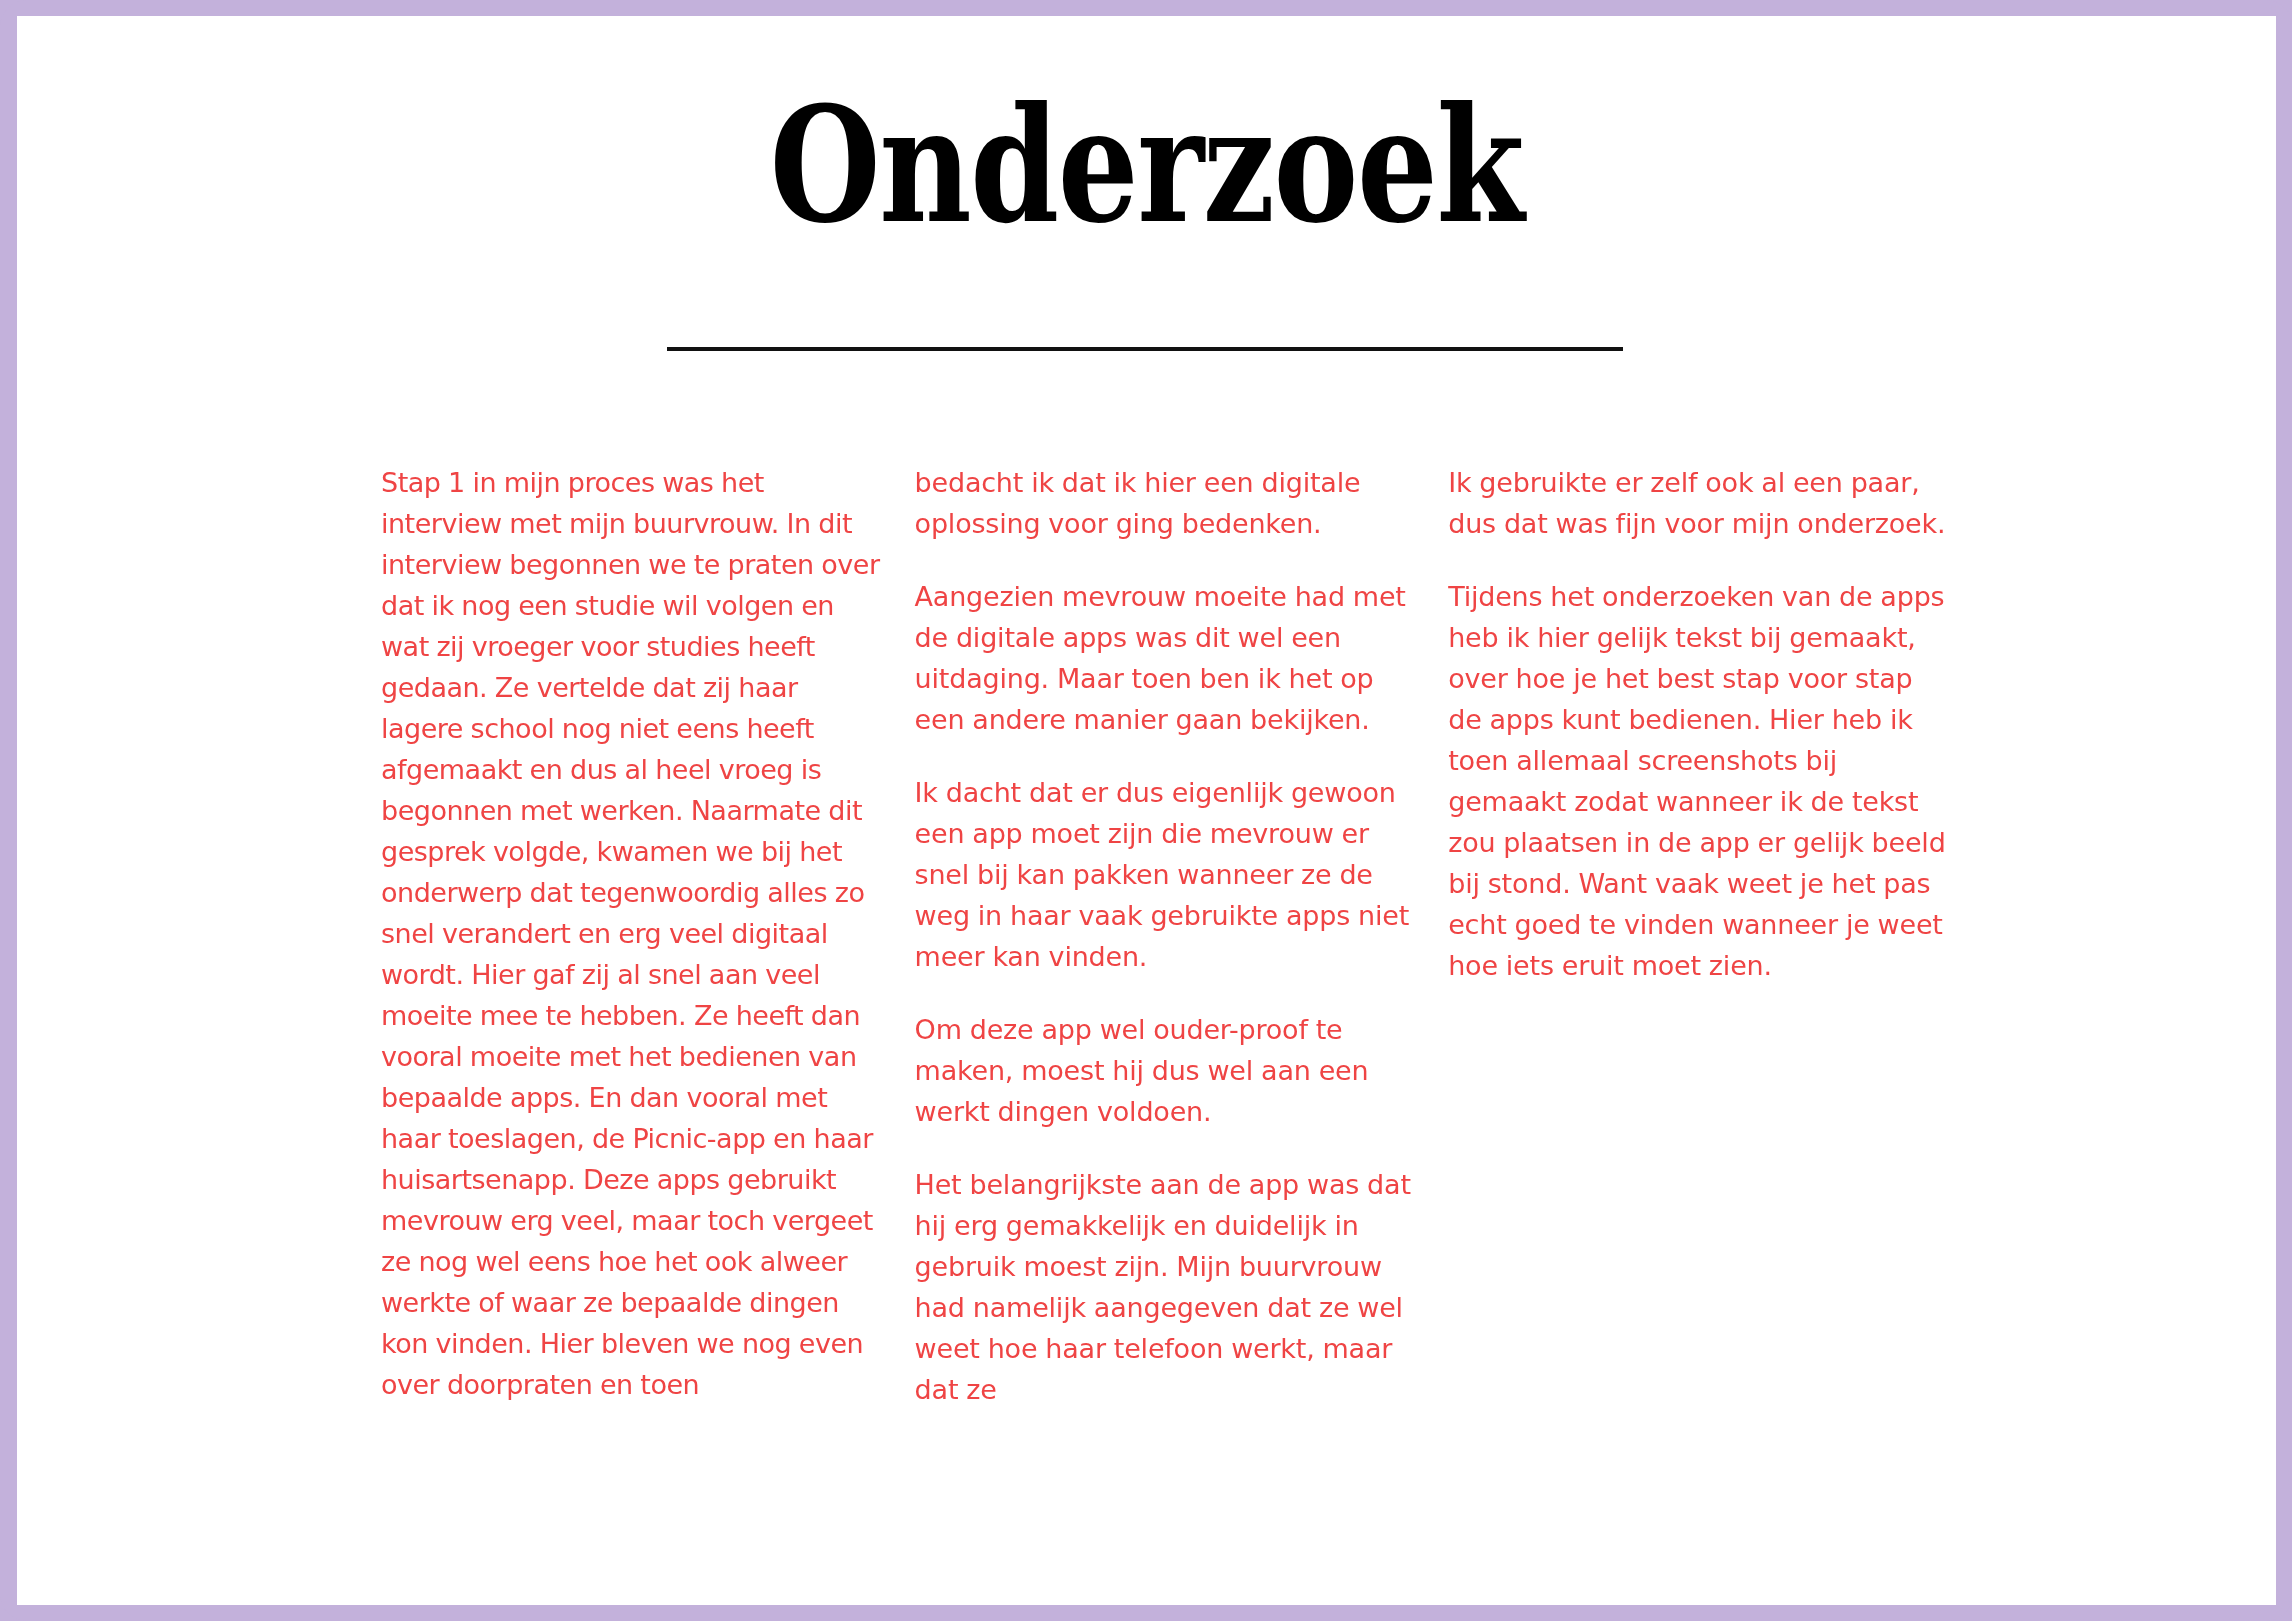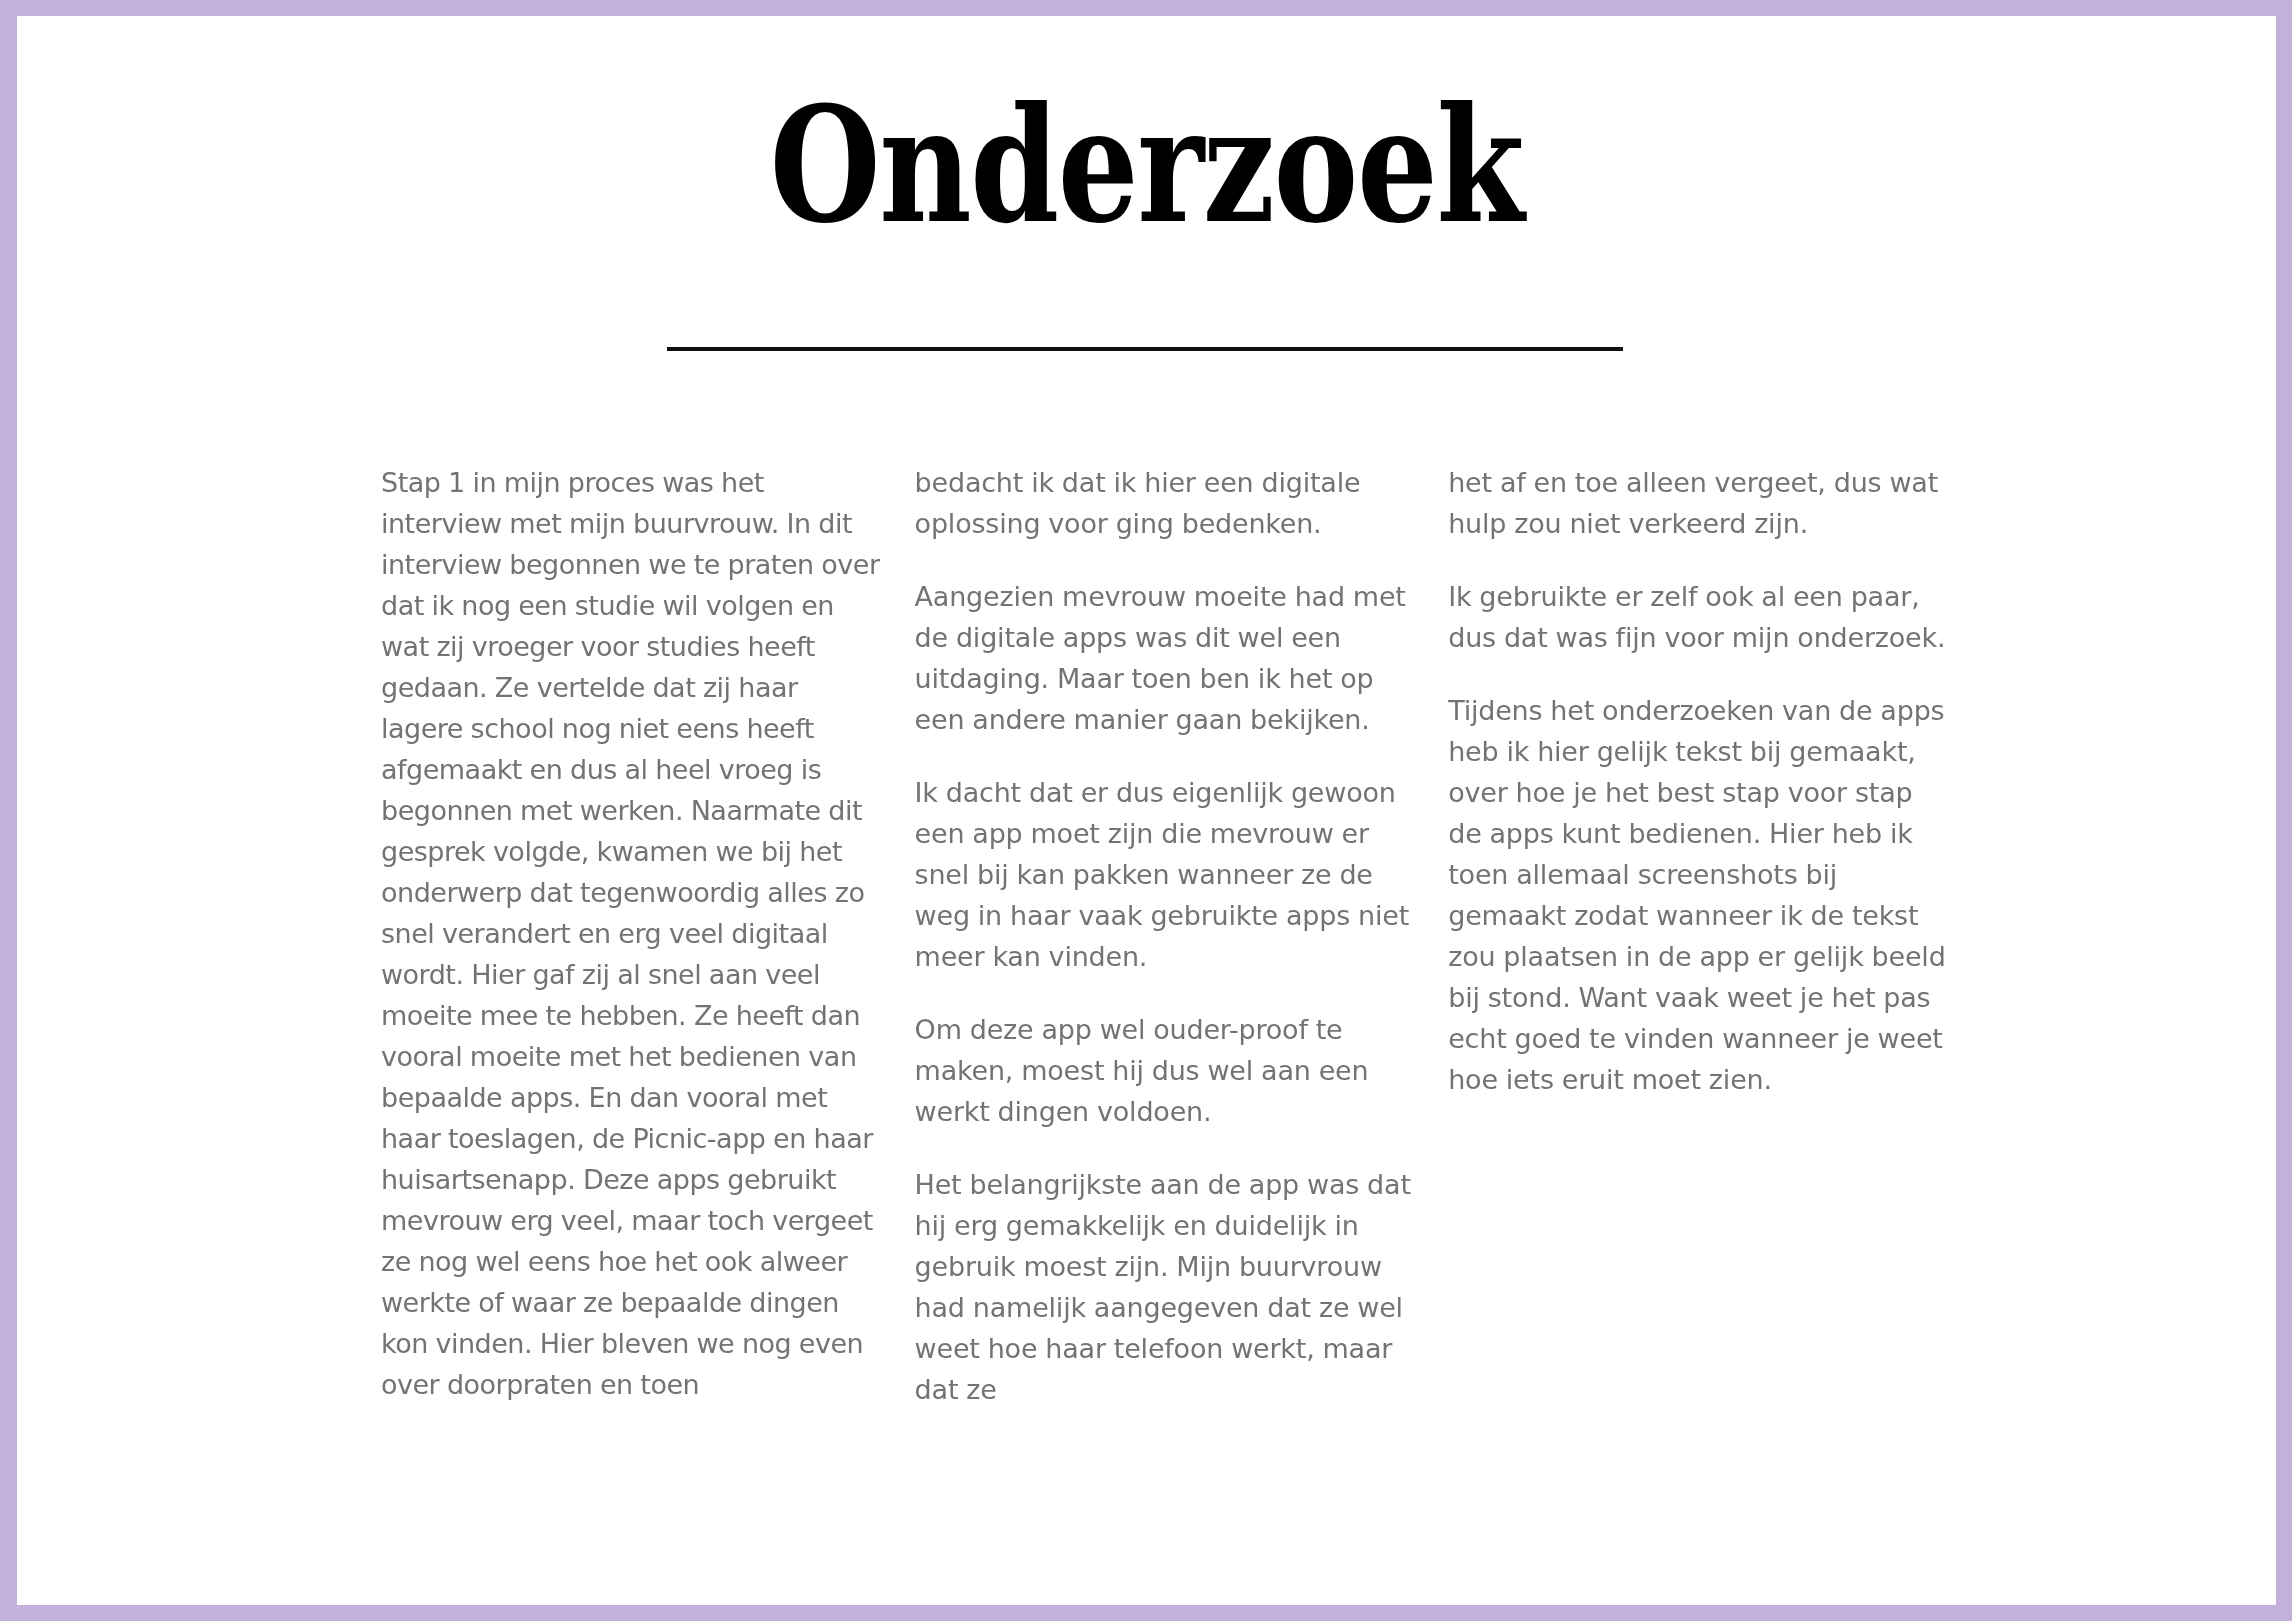--- a/index.html
+++ b/index.html
@@ -83,21 +83,21 @@
     flex: 0 0 504px;
   }
   .column p {
     margin: 0 0 32px 0;
     padding: 0;
     font-family: "DejaVu Sans", "Liberation Sans", sans-serif;
     font-weight: 400;
     font-size: 27px;
     line-height: 41px;
     letter-spacing: -0.2px;
-    color: #737373;
+    color: #ef4444;
     word-spacing: -0.4px;
   }
   .column p:last-child {
     margin-bottom: 0;
   }
   .column p.tight {
     letter-spacing: -0.5px;
   }
 </style>
 </head>
@@ -119,21 +119,20 @@
 
       <div class="column">
         <p>bedacht ik dat ik hier een digitale oplossing voor ging bedenken.</p>
         <p>Aangezien mevrouw moeite had met de digitale apps was dit wel een uitdaging. Maar toen ben ik het op een andere manier gaan bekijken.</p>
         <p>Ik dacht dat er dus eigenlijk gewoon een app moet zijn die mevrouw er snel bij kan pakken wanneer ze de weg in haar vaak gebruikte apps niet meer kan vinden.</p>
         <p>Om deze app wel ouder-proof te maken, moest hij dus wel aan een werkt dingen voldoen.</p>
         <p>Het belangrijkste aan de app was dat hij erg gemakkelijk en duidelijk in gebruik moest zijn. Mijn buurvrouw had namelijk aangegeven dat ze wel weet hoe haar telefoon werkt, maar dat ze</p>
       </div>
 
       <div class="column">
-        <p>het af en toe alleen vergeet, dus wat hulp zou niet verkeerd zijn.</p>
         <p>Ik gebruikte er zelf ook al een paar, dus dat was fijn voor mijn onderzoek.</p>
         <p>Tijdens het onderzoeken van de apps heb ik hier gelijk tekst bij gemaakt, over hoe je het best stap voor stap de apps kunt bedienen. Hier heb ik toen allemaal screenshots bij gemaakt zodat wanneer ik de tekst zou plaatsen in de app er gelijk beeld bij stond. Want vaak weet je het pas echt goed te vinden wanneer je weet hoe iets eruit moet zien.</p>
       </div>
 
     </div>
 
   </div>
 </div>
 
 

